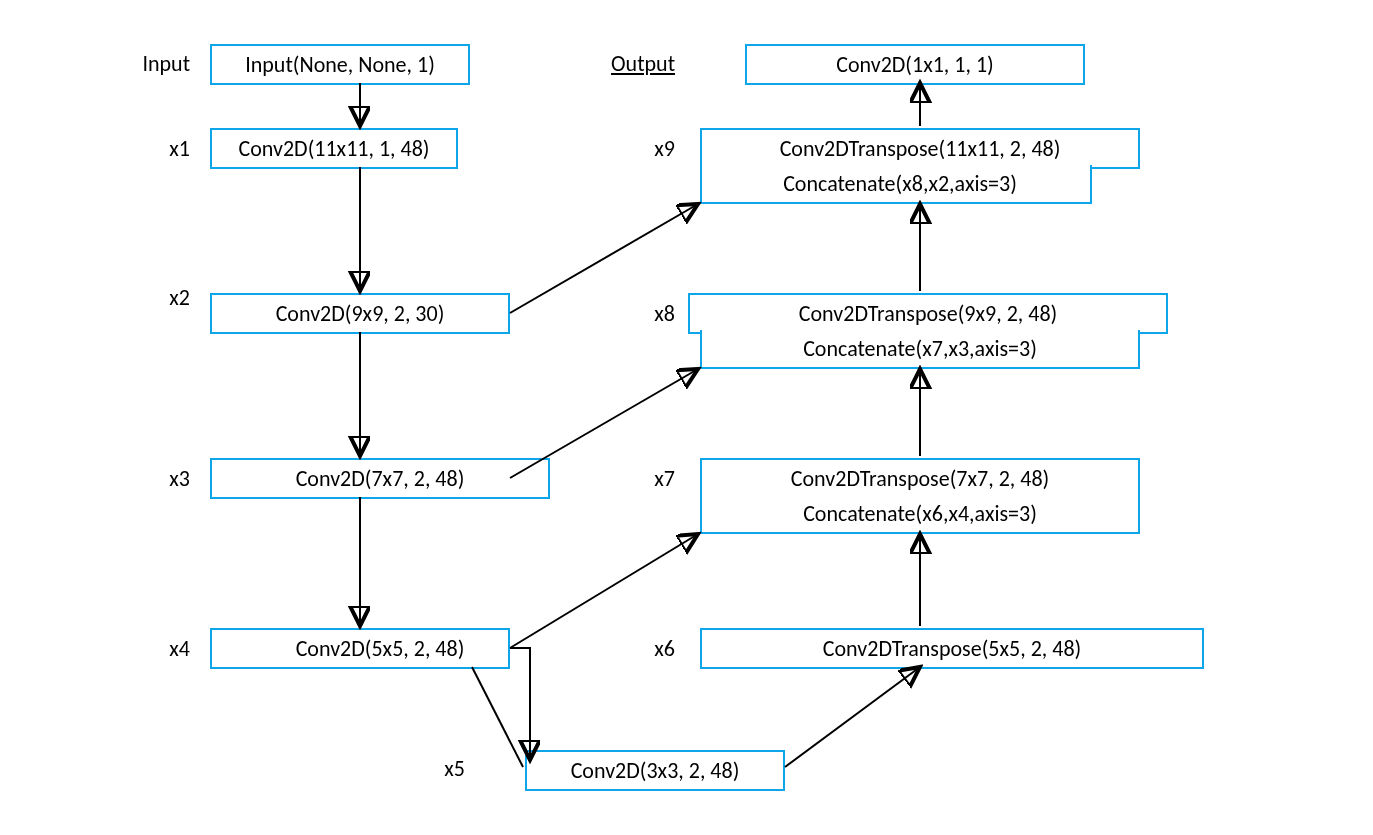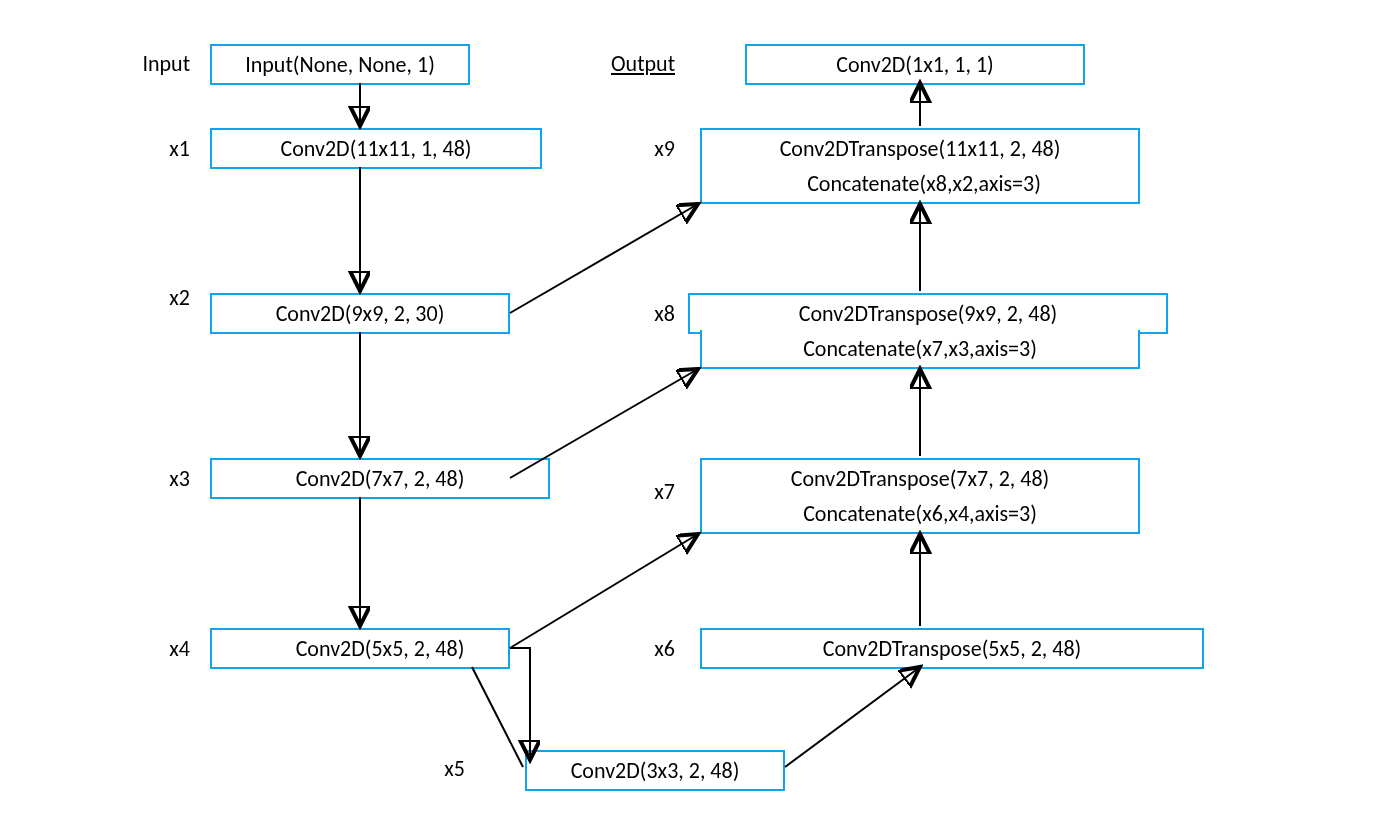--- a/index.html
+++ b/index.html
@@ -42,35 +42,35 @@
 <div class="label" style="left:120px; top:135px; width:70px;">x1</div>
 <div class="label" style="left:120px; top:284px; width:70px;">x2</div>
 <div class="label" style="left:120px; top:465px; width:70px;">x3</div>
 <div class="label" style="left:120px; top:635px; width:70px;">x4</div>
 
 <div class="label" style="left:415px; top:755px; width:50px;">x5</div>
 
 <div class="label" style="left:595px; top:50px; width:80px;text-decoration:underline;">Output</div>
 <div class="label" style="left:595px; top:135px; width:80px;">x9</div>
 <div class="label" style="left:595px; top:300px; width:80px;">x8</div>
-<div class="label" style="left:595px; top:478px; width:80px;">x7</div>
+<div class="label" style="left:595px; top:465px; width:80px;">x7</div>
 <div class="label" style="left:595px; top:635px; width:80px;">x6</div>
 
 <div class="box" style="left:210px; top:44px; width:260px;">Input(None, None, 1)</div>
-<div class="box" style="left:210px; top:128px; width:332px;">Conv2D(11x11, 1, 48)</div>
+<div class="box" style="left:210px; top:128px; width:248px;">Conv2D(11x11, 1, 48)</div>
 <div class="box" style="left:210px; top:293px; width:300px;">Conv2D(9x9, 2, 30)</div>
 <div class="box" style="left:210px; top:458px; width:340px;">Conv2D(7x7, 2, 48)</div>
 <div class="box" style="left:210px; top:628px; width:300px;padding-left:40px;">Conv2D(5x5, 2, 48)</div>
 
 <div class="box" style="left:525px; top:750px; width:260px;">Conv2D(3x3, 2, 48)</div>
 
 <div class="box" style="left:745px; top:44px; width:340px;">Conv2D(1x1, 1, 1)</div>
 
 <div class="box" style="left:700px; top:128px; width:440px;">Conv2DTranspose(11x11, 2, 48)</div>
-<div class="box" style="left:700px; top:165px; width:440px; border-top:none;padding-left:8px;">Concatenate(x8,x2,axis=3)</div>
+<div class="box" style="left:700px; top:165px; width:392px; border-top:none;padding-left:8px;">Concatenate(x8,x2,axis=3)</div>
 
 <div class="box" style="left:688px; top:293px; width:480px;">Conv2DTranspose(9x9, 2, 48)</div>
 <div class="box" style="left:700px; top:330px; width:440px; border-top:none;">Concatenate(x7,x3,axis=3)</div>
 
 <div class="box" style="left:700px; top:458px; width:440px;">Conv2DTranspose(7x7, 2, 48)</div>
 <div class="box" style="left:700px; top:495px; width:440px; border-top:none;">Concatenate(x6,x4,axis=3)</div>
 
 <div class="box" style="left:700px; top:628px; width:504px;">Conv2DTranspose(5x5, 2, 48)</div>
 
 <svg class="arrows">

